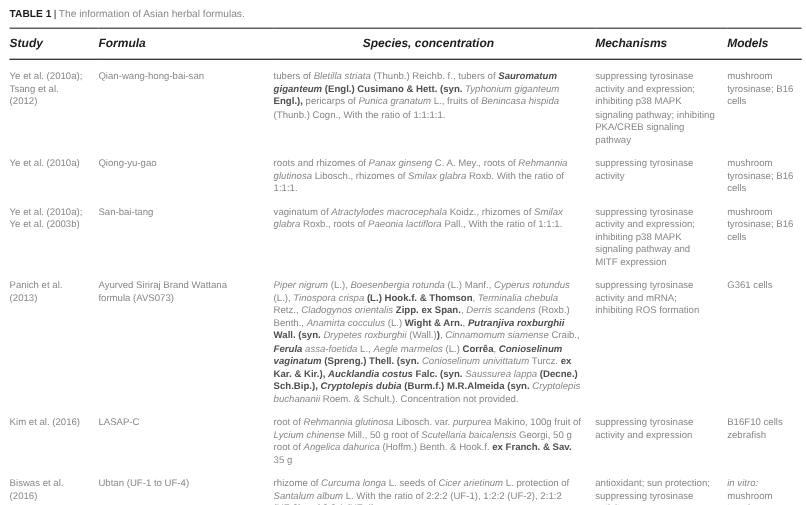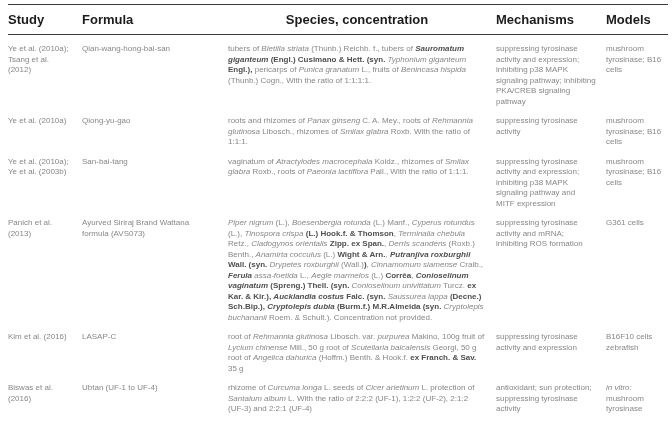--- a/index.html
+++ b/index.html
@@ -12,37 +12,40 @@
     font-family:"Liberation Sans","DejaVu Sans",sans-serif;
   }
   .page{padding:4px 4px 0 8px;}
   .caption{font-size:8.5px;line-height:11px;color:var(--c-body);padding:2px 0 6px 0;}
   .cap-label{font-weight:bold;color:var(--c-header);}
   .cap-sep{color:var(--c-header);padding:0 2px;}
   table{border-collapse:collapse;table-layout:fixed;width:660px;}
   thead th{
     border-top:1.5px solid var(--c-rule);
     border-bottom:1px solid var(--c-rule);
-    font-size:13px;font-weight:bold;color:var(--c-header);
-    text-align:left;vertical-align:middle;padding:7px 10px 7px 0;
+    font-size:10px;font-weight:bold;color:var(--c-header);
+    text-align:left;vertical-align:middle;padding:7px 10px 7px 0;font-style:italic;
   }
   thead th.center{text-align:center;}
   td{
     font-size:8px;line-height:10.5px;color:var(--c-body);
     vertical-align:top;padding:9px 10px 0 0;text-align:left;
   }
   td:last-child{padding-right:2px;}
   td .i{font-style:italic;}
   td .b{font-weight:bold;color:var(--c-emph);}
   td .bi{font-weight:bold;font-style:italic;color:var(--c-emph);}
 </style>
 </head>
 <body>
 
 <div class="page">
+  <div class="caption">
+    <span class="cap-label">TABLE 1</span><span class="cap-sep">|</span><span class="cap-text">The information of Asian herbal formulas.</span>
+  </div>
 
   <table>
     <colgroup>
       <col style="width:74px">
         <col style="width:146px">
         <col style="width:268px">
       <col style="width:110px">
         <col style="width:62px">
     </colgroup>
     <thead>

